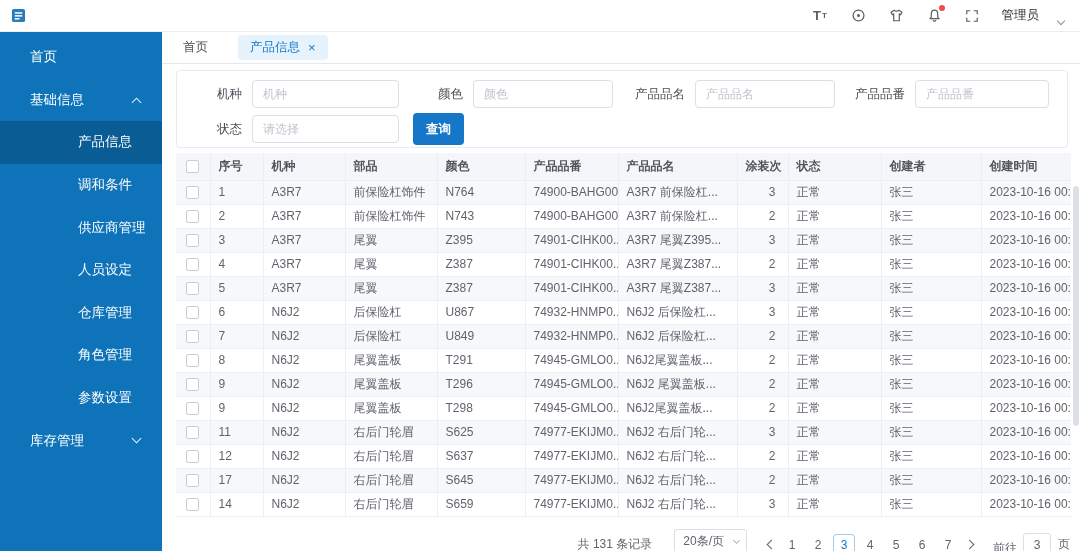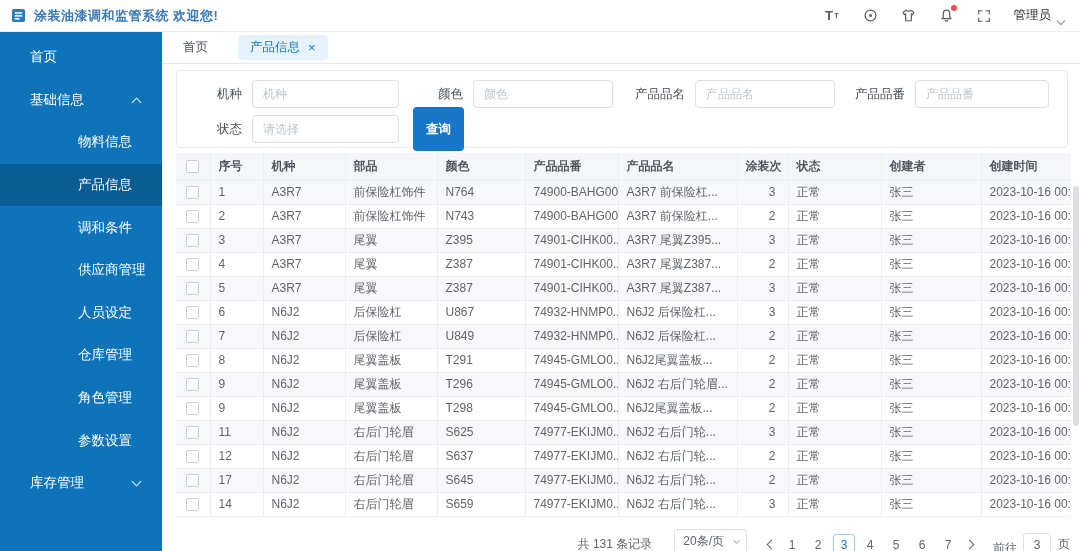--- a/index.html
+++ b/index.html
@@ -14,21 +14,21 @@
     position:fixed; top:0; left:0; width:1080px; height:32px; background:#fff;
     display:flex; align-items:center; padding:0 16px 0 10px;
     border-bottom:1px solid #ececec; z-index:20;
   }
   .app-title { color:var(--header-title); font-size:13px; font-weight:700; margin-left:7px; letter-spacing:.5px; }
   .topbar-right { margin-left:auto; display:flex; align-items:center; gap:21px; }
   .hicon { position:relative; width:17px; height:17px; display:flex; align-items:center; justify-content:center; color:#5a5e66; cursor:pointer; }
   .ft-big { font-size:13px; font-weight:700; color:#5a5e66; line-height:1; }
   .ft-small { font-size:8px; font-weight:700; color:#5a5e66; line-height:1; margin-left:1px; }
   .badge-dot { position:absolute; top:-2px; right:-2px; width:6px; height:6px; border-radius:50%; background:#f24b4b; }
-  .user-box { display:flex; align-items:flex-end; gap:7px; font-size:12.5px; color:#303133; cursor:pointer; }
+  .user-box { display:flex; align-items:flex-end; gap:19px; font-size:12.5px; color:#303133; cursor:pointer; }
   .caret-down { width:6px; height:6px; border-right:1.3px solid #8a8f99; border-bottom:1.3px solid #8a8f99; transform:rotate(45deg); margin-top:-3px; }
   
   .sidebar {
     position:fixed; top:32px; left:0; width:162px; height:519px;
     background:var(--sidebar-bg); padding-top:4px;
   }
   .sb-item { height:42.6px; display:flex; align-items:center; color:#fff; font-size:13.5px; cursor:pointer; position:relative; }
   .sb-item.top, .sb-item.group { padding-left:30px; }
   .sb-item.sub { padding-left:78px; }
   .sb-item.active { background:var(--sidebar-active); }
@@ -47,21 +47,21 @@
   .f-row { display:flex; align-items:center; height:28px; }
   .f-row + .f-row { margin-top:7px; }
   .f-group { display:flex; align-items:center; }
   .f-label { font-size:12.5px; color:#4a4f57; text-align:right; margin-right:10px; white-space:nowrap; }
   .w50{width:50px;} .w28{width:28px;} .w56{width:56px;}
   .g2{margin-left:36px;} .g3{margin-left:16px;} .g4{margin-left:14px;}
   .f-input { height:28px; border:1px solid #dcdfe6; border-radius:4px; padding:0 10px; font-size:12px; color:#333;
     outline:none; font-family:inherit; background:#fff; }
   .f-input::placeholder { color:#bfc4cc; }
   .iw1{width:147px;} .iw2{width:140px;} .iw3{width:140px;} .iw4{width:134px;}
-  .search-btn { height:44px; padding:0 13px; margin-left:14px; background:var(--accent); color:#fff; border:none;
+  .search-btn { height:32px; padding:0 13px; margin-left:14px; background:var(--accent); color:#fff; border:none;
     border-radius:4px; font-size:12.5px; font-family:inherit; cursor:pointer; font-weight:700; }
   
   .table-wrap { position:relative; margin:5px 0 12px 14px; width:895px; }
   table { width:895px; border-collapse:collapse; table-layout:fixed; }
   th { height:27px; background:#f4f6fa; font-size:12px; color:#50555d; font-weight:600; }
   th, td { text-align:left; padding:0 4px 0 8px; border-bottom:1px solid #ebeef5; border-right:1px solid #ebeef5;
     overflow:hidden; white-space:nowrap; }
   th:last-child, td:last-child { border-right:none; }
   td { height:24px; font-size:12px; color:#5f646c; }
   tr.striped td { background:#f7f8fa; }
@@ -93,21 +93,20 @@
 
 <header class="topbar">
   <span class="hicon">
     <svg width="15" height="15" viewBox="0 0 16 16">
         <rect x="1" y="1" width="14" height="14" rx="2" fill="#2b7cba"></rect>
         <rect x="4" y="4.5" width="8" height="1.6" fill="#fff"></rect>
         <rect x="4" y="7.6" width="8" height="1.6" fill="#fff"></rect>
         <rect x="4" y="10.7" width="5" height="1.6" fill="#fff"></rect>
       </svg>
   </span>
-  <span class="app-title">涂装油漆调和监管系统 欢迎您!</span>
 
   <div class="topbar-right">
     <span class="hicon">
         <span class="ft-big">T</span>
         <span class="ft-small">T</span>
       </span>
     <span class="hicon">
       <svg viewBox="0 0 16 16" width="15" height="15" fill="none" stroke="#5a5e66" stroke-width="1.3">
           <circle cx="8" cy="8" r="5.8"></circle>
           <circle cx="8" cy="8" r="1.6" fill="#5a5e66" stroke="none"></circle>
@@ -141,23 +140,20 @@
 </header>
 
 <aside class="sidebar">
   <nav id="sidebar-menu">
       <div class="sb-item top">
         <span>首页</span>
       </div>
       <div class="sb-item group">
         <span>基础信息</span>
         <span class="chev up"></span>
-      </div>
-      <div class="sb-item sub">
-        <span>物料信息</span>
       </div>
       <div class="sb-item sub active">
         <span>产品信息</span>
       </div>
       <div class="sb-item sub">
         <span>调和条件</span>
       </div>
       <div class="sb-item sub">
         <span>供应商管理</span>
       </div>
@@ -355,21 +351,21 @@
             <td>张三</td>
             <td>2023-10-16 00:...</td>
           </tr>
           <tr class="striped">
             <td class="col-check"><span class="checkbox"></span></td>
             <td>9</td>
             <td>N6J2</td>
             <td>尾翼盖板</td>
             <td>T296</td>
             <td>74945-GMLO0...</td>
-            <td>N6J2 右后门轮眉...</td>
+            <td>N6J2 尾翼盖板...</td>
             <td class="num">2</td>
             <td>正常</td>
             <td>张三</td>
             <td>2023-10-16 00:...</td>
           </tr>
           <tr>
             <td class="col-check"><span class="checkbox"></span></td>
             <td>9</td>
             <td>N6J2</td>
             <td>尾翼盖板</td>

